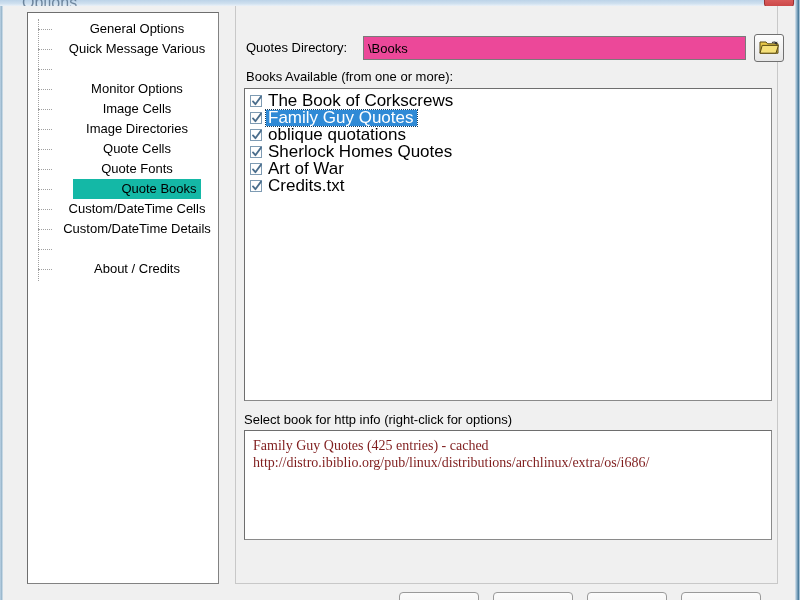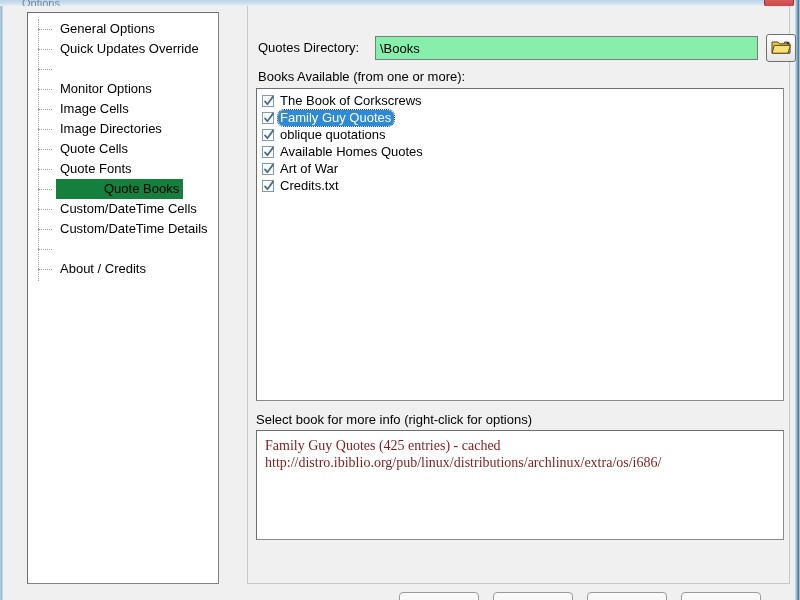--- a/index.html
+++ b/index.html
@@ -18,21 +18,21 @@
   }
 
   
   .titlebar {
     position: absolute;
     left: 0; top: 0; width: 800px; height: 6px;
     background: linear-gradient(to bottom, #bcd3e8 0%, #cfe0ef 60%, #eaf1f8 100%);
     overflow: hidden;
   }
   .titlebar-text {
-    font-size: 11px;
+    font-size: 16px;
     color: #1f3d5c;
     line-height: 6px;
     padding-left: 22px;
     white-space: nowrap;
     opacity: .55;
     text-decoration: underline;
   }
   .close-btn {
     position: absolute;
     left: 764px; top: -9px;
@@ -73,46 +73,47 @@
   }
   .tree-inner { padding: 6px 0 0 0; }
   .tree-item {
     position: relative;
     height: 20px;
     line-height: 20px;
     padding-left: 28px;
     font-size: 13px;
     color: #000;
     white-space: nowrap;
+    text-align: center;
   }
   .tree-item .hit {
     display: inline-block;
     padding: 0 4px;
   }
   .tree-item.selected .hit {
-    background: #15803d;
+    background: #14b8a6;
     padding-left: 48px;
   }
   .tree-item .connector {
     position: absolute;
     left: 10px; top: 10px;
     width: 14px; height: 1px;
     border-top: 1px dotted #a0a0a0;
   }
   .tree-spine {
     position: absolute;
     left: 10px; top: 6px;
     width: 1px; height: 262px;
     border-left: 1px dotted #a0a0a0;
   }
 
   
   .content-panel {
     position: absolute;
-    left: 244px; top: 0px;
+    left: 232px; top: 0px;
     width: 543px; height: 578px;
     background: #f0f0f0;
     border: 1px solid #c8c8c8;
     border-top: none;
   }
 
   .row-dir {
     position: absolute;
     left: 10px; top: 30px;
     width: 525px; height: 26px;
@@ -120,21 +121,21 @@
   .lbl-dir {
     position: absolute;
     left: 0; top: 4px;
     font-size: 13px; color: #000;
     white-space: nowrap;
   }
   .dir-input {
     position: absolute;
     left: 117px; top: 0;
     width: 383px; height: 24px;
-    background: #86efac;
+    background: #ec4899;
     border: 1px solid #7a7a7a;
     font-family: "Liberation Sans", sans-serif;
     font-size: 13px;
     color: #000;
     padding: 0 4px;
     line-height: 22px;
   }
   .browse-btn {
     position: absolute;
     left: 508px; top: -2px;
@@ -162,34 +163,33 @@
     overflow: hidden;
     padding-top: 3px;
   }
   .lb-item {
     position: relative;
     height: 17px;
     line-height: 17px;
     display: flex;
     align-items: center;
     padding-left: 5px;
-    font-size: 13px;
+    font-size: 17px;
     color: #000;
     white-space: nowrap;
   }
   .lb-item .lbl {
     padding: 0 3px 0 2px;
     height: 16px;
     line-height: 16px;
   }
   .lb-item.selected .lbl {
     background: #2f8ad6;
     color: #fff;
     outline: 1px dotted #123c5e;
-    border-radius: 6px;
   }
   .cb {
     width: 12px; height: 12px;
     min-width: 12px;
     border: 1px solid #7e9bb3;
     background: #fefefe;
     margin-right: 4px;
     position: relative;
   }
   .cb svg { position: absolute; left: 0px; top: -1px; }
@@ -247,21 +247,21 @@
   <div class="winborder-left"></div>
   <div class="winborder-right"></div>
 
   <div class="client">
 
     <div class="tree-panel">
       <div class="tree-inner">
         <div class="tree-spine"></div>
         <div id="tree-list">
             <div class="tree-item"><span class="connector"></span><span class="hit">General Options</span></div>
-            <div class="tree-item"><span class="connector"></span><span class="hit">Quick Updates Override</span></div>
+            <div class="tree-item"><span class="connector"></span><span class="hit">Quick Message Various</span></div>
             <div class="tree-item"><span class="connector"></span></div>
             <div class="tree-item"><span class="connector"></span><span class="hit">Monitor Options</span></div>
             <div class="tree-item"><span class="connector"></span><span class="hit">Image Cells</span></div>
             <div class="tree-item"><span class="connector"></span><span class="hit">Image Directories</span></div>
             <div class="tree-item"><span class="connector"></span><span class="hit">Quote Cells</span></div>
             <div class="tree-item"><span class="connector"></span><span class="hit">Quote Fonts</span></div>
             <div class="tree-item selected"><span class="connector"></span><span class="hit">Quote Books</span></div>
             <div class="tree-item"><span class="connector"></span><span class="hit">Custom/DateTime Cells</span></div>
             <div class="tree-item"><span class="connector"></span><span class="hit">Custom/DateTime Details</span></div>
             <div class="tree-item"><span class="connector"></span></div>
@@ -314,42 +314,42 @@
                 </svg>
               </span>
               <span class="lbl">oblique quotations</span>
             </div>
             <div class="lb-item">
               <span class="cb">
                 <svg width="12" height="13" viewBox="0 0 12 13">
                   <path d="M2 6.4 L4.4 9.2 L10 1.6" fill="none" stroke="#4a6d8c" stroke-width="1.8" stroke-linecap="round" stroke-linejoin="round"></path>
                 </svg>
               </span>
-              <span class="lbl">Available Homes Quotes</span>
+              <span class="lbl">Sherlock Homes Quotes</span>
             </div>
             <div class="lb-item">
               <span class="cb">
                 <svg width="12" height="13" viewBox="0 0 12 13">
                   <path d="M2 6.4 L4.4 9.2 L10 1.6" fill="none" stroke="#4a6d8c" stroke-width="1.8" stroke-linecap="round" stroke-linejoin="round"></path>
                 </svg>
               </span>
               <span class="lbl">Art of War</span>
             </div>
             <div class="lb-item">
               <span class="cb">
                 <svg width="12" height="13" viewBox="0 0 12 13">
                   <path d="M2 6.4 L4.4 9.2 L10 1.6" fill="none" stroke="#4a6d8c" stroke-width="1.8" stroke-linecap="round" stroke-linejoin="round"></path>
                 </svg>
               </span>
               <span class="lbl">Credits.txt</span>
             </div>
           </div>
       </div>
 
-      <div class="lbl-select">Select book for more info (right-click for options)</div>
+      <div class="lbl-select">Select book for http info (right-click for options)</div>
 
       <div class="infobox">
         <div id="info-lines">
             <div class="infoline">Family Guy Quotes (425 entries) - cached</div>
             <div class="infoline">http://distro.ibiblio.org/pub/linux/distributions/archlinux/extra/os/i686/</div>
           </div>
       </div>
 
     </div>
 

